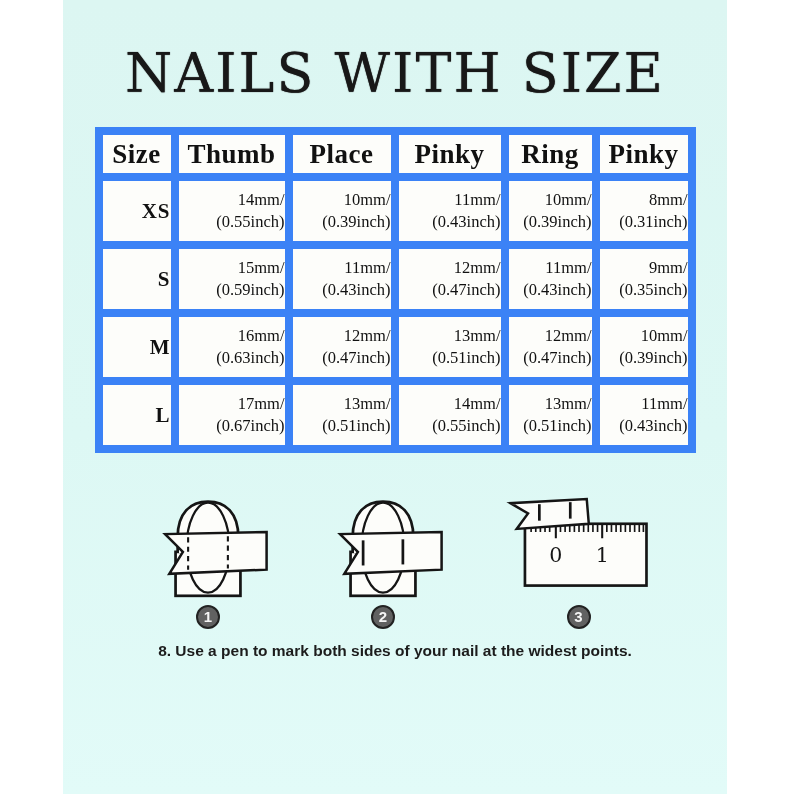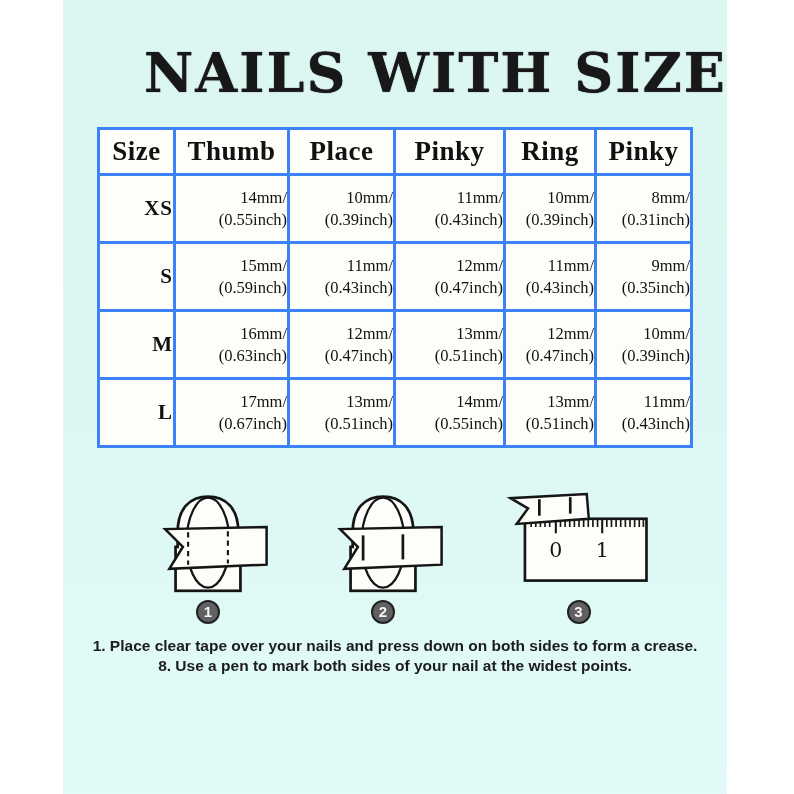--- a/index.html
+++ b/index.html
@@ -20,39 +20,39 @@
     position: absolute;
     left: 63px;
     top: 0;
     width: 664px;
     height: 794px;
     background: linear-gradient(180deg, #dcf6f2 0%, #ddf8f4 55%, #e2fbf8 100%);
     overflow: hidden;
   }
   .title {
     margin-top: 44px;
-    text-align: right;
+    text-align: center;
     font-family: "DejaVu Serif", "Liberation Serif", serif;
-    font-weight: 700;
+    font-weight: 400;
     font-size: 54px;
     letter-spacing: 2px;
     line-height: 1.1;
     color: #181818;
     white-space: nowrap;
     text-shadow: 0 0 1px #181818;
   }
   table.size-chart {
     margin: 24px auto 0 auto;
     width: 593px;
     border-collapse: collapse;
     table-layout: fixed;
     background: #fdfdfa;
   }
   table.size-chart th, table.size-chart td {
-    border: 3px solid #3b82f6;
+    border: 8px solid #3b82f6;
     text-align: center;
     vertical-align: middle;
     background: #fdfdfa;
   }
   table.size-chart th {
     height: 46px;
     font-size: 27px;
     font-weight: 700;
     letter-spacing: 0.5px;
   }
@@ -277,18 +277,17 @@
           <polygon class="shape-fill shape-stroke" points="88,2 90,26 20,31 31,16 14,6" stroke-width="2.4"></polygon>
           <line class="shape-stroke" x1="42" y1="7" x2="42" y2="23" stroke-width="2.6"></line>
           <line class="shape-stroke" x1="72" y1="5" x2="72" y2="21" stroke-width="2.6"></line>
         </svg>
         <div class="badge">3</div>
       </div>
 
     </div>
 
     <div class="instructions">
-      <span class="line">1. Place clear tape over your nails and press down on both sides to form a crease.</span>
       <span class="line">8. Use a pen to mark both sides of your nail at the widest points.</span>
     </div>
 
   </div>
 </div>
 
 </body></html>

